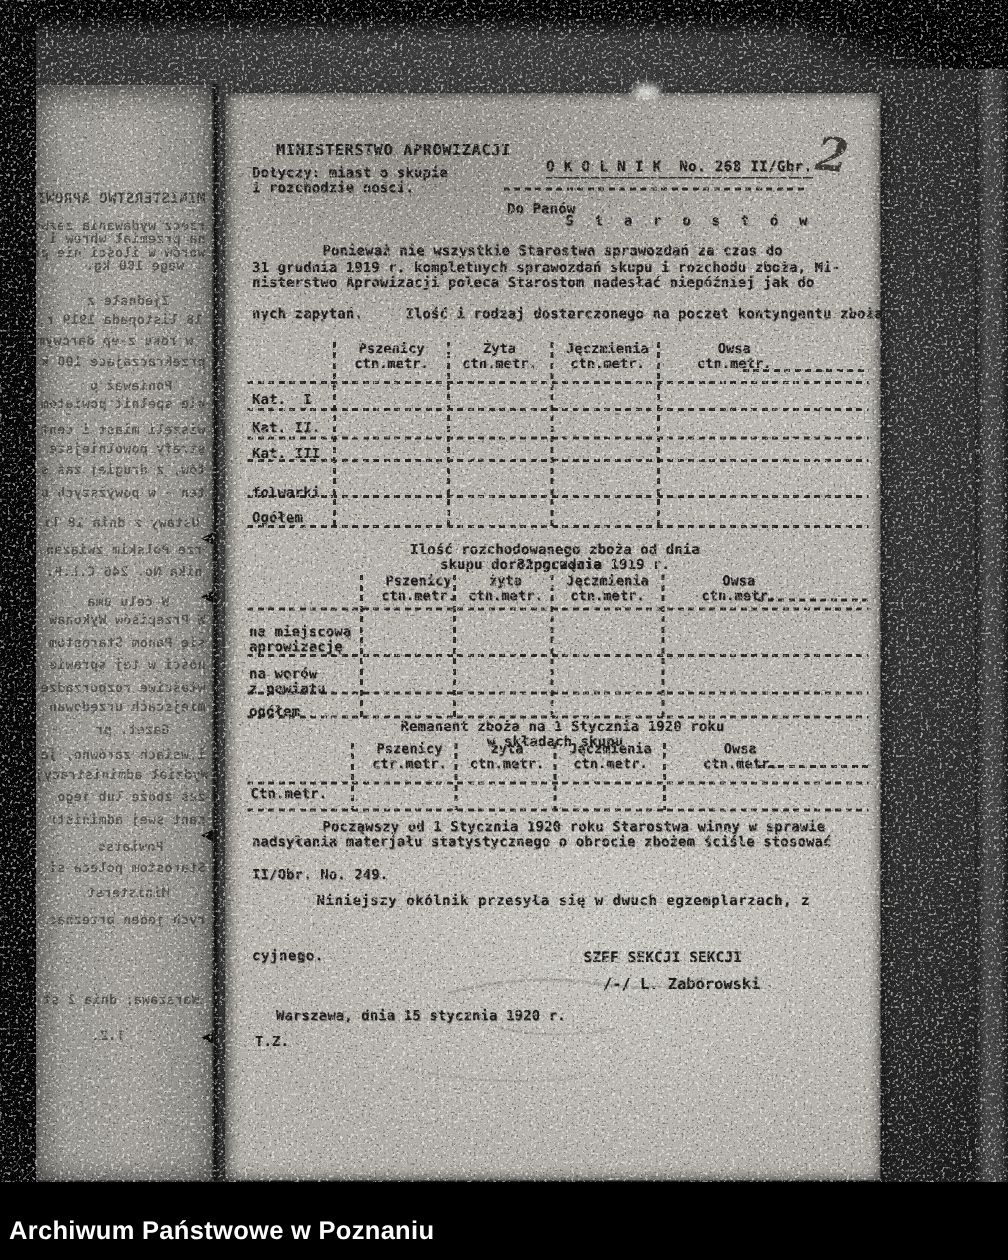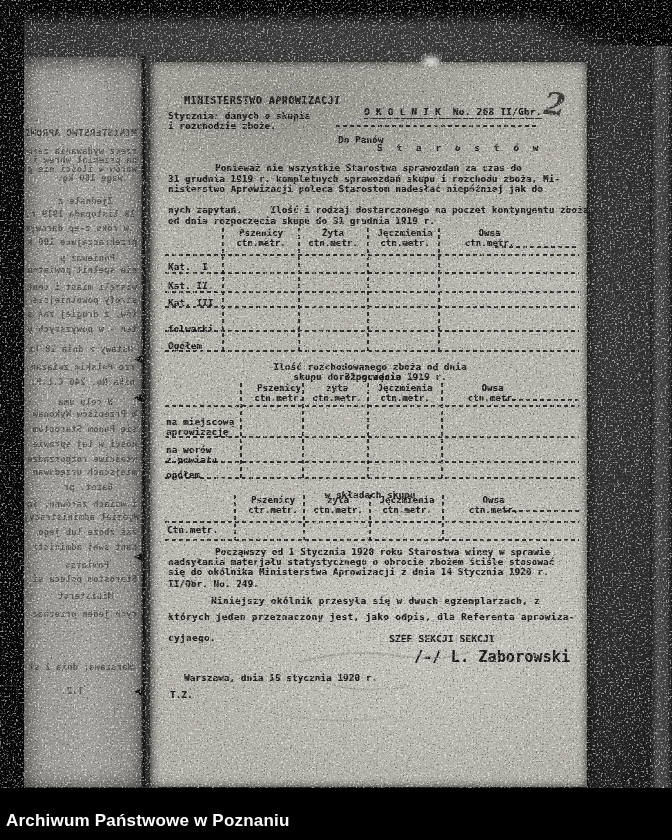--- a/index.html
+++ b/index.html
@@ -125,33 +125,32 @@
   <div class="seam-arrow" style="left:134px;top:394px"></div>
   <div class="seam-arrow" style="left:134px;top:553px"></div>
   <div class="seam-arrow" style="left:134px;top:688px"></div>
 
   <div class="main-page">
     <div class="smudge"></div>
 
     <div class="hand-2" style="left:394px;top:24px">2</div>
 
     <div class="tw hd" style="left:34px;top:34px">MINISTERSTWO APROWIZACJI</div>
-    <div class="tw" style="left:18px;top:49px">Stycznia: danych o skupie</div>
-    <div class="tw" style="left:18px;top:59px">i rozchodzie zboże.</div>
+    <div class="tw" style="left:18px;top:49px">Dotyczy: miast o skupie</div>
+    <div class="tw" style="left:18px;top:59px">i rozchodzie ności.</div>
 
     <div class="tw circ" style="left:214px;top:45px">O K O L N I K  No. 268 II/Gbr.</div>
     <div class="hl" style="left:186px;top:63px;width:200px"></div>
     <div class="tw" style="left:188px;top:73px">Do Panów</div>
     <div class="tw" style="left:227px;top:81px;letter-spacing:4.2px">S t a r o s t ó w</div>
 
     <div class="tw" style="left:18px;top:101px;padding-left:47px">Ponieważ nie wszystkie Starostwa sprawozdań za czas do</div>
     <div class="tw" style="left:18px;top:112px">31 grudnia 1919 r. kompletnych sprawozdań skupu i rozchodu zboża, Mi-</div>
     <div class="tw" style="left:18px;top:122px">nisterstwo Aprowizacji poleca Starostom nadesłać niepóźniej jak do</div>
     <div class="tw" style="left:18px;top:143px">nych zapytań.     Ilość i rodzaj dostarczonego na poczet kontyngentu zboża</div>
-    <div class="tw" style="left:18px;top:154px">od dnia rozpoczęcia skupu do 31 grudnia 1919 r.</div>
 
     <div class="abs" style="left:15px;top:166px;width:414px;height:123px">
       <div class="vl" style="left:57px;top:0;height:123px"></div>
       <div class="vl" style="left:133px;top:0;height:123px"></div>
       <div class="vl" style="left:202px;top:0;height:123px"></div>
       <div class="vl" style="left:273px;top:0;height:123px"></div>
       <div class="th" style="left:61px;top:1px;width:70px">
         <div>Pszenicy</div>
         <div>ctn.metr.</div>
       </div>
@@ -210,20 +209,21 @@
       <div class="hl" style="left:0;top:53px;width:414px"></div>
       <div class="hl" style="left:0;top:78px;width:414px"></div>
       <div class="hl" style="left:0;top:94px;width:414px"></div>
       <div class="tw" style="left:1px;top:34px">na miejscową</div>
       <div class="tw" style="left:1px;top:44px">aprowizację</div>
       <div class="tw" style="left:1px;top:62px">na worów</div>
       <div class="tw" style="left:1px;top:72px">z powiatu</div>
       <div class="tw" style="left:1px;top:87px">ogółem</div>
     </div>
 
+    <div class="tw tw-c" style="left:105px;top:418px;width:240px">Remanent zboża na 1 Stycznia 1920 roku</div>
     <div class="tw tw-c" style="left:140px;top:428px;width:160px">w składach skupu</div>
 
     <div class="abs" style="left:15px;top:433px;width:414px;height:45px">
       <div class="vl" style="left:69px;top:0;height:45px"></div>
       <div class="vl" style="left:138px;top:0;height:45px"></div>
       <div class="vl" style="left:204px;top:0;height:45px"></div>
       <div class="vl" style="left:277px;top:0;height:45px"></div>
       <div class="th" style="left:73px;top:1px;width:70px">
         <div>Pszenicy</div>
         <div>ctr.metr.</div>
@@ -241,29 +241,27 @@
         <div>ctn.metr.</div>
       </div>
       <div class="hl" style="left:340px;top:15px;width:74px"></div>
       <div class="hl" style="left:0;top:26px;width:414px"></div>
       <div class="hl" style="left:0;top:44px;width:414px"></div>
       <div class="tw" style="left:2px;top:30px">Ctn.metr.</div>
     </div>
 
     <div class="tw" style="left:18px;top:485px;padding-left:47px">Począwszy od 1 Stycznia 1920 roku Starostwa winny w sprawie</div>
     <div class="tw" style="left:18px;top:495px">nadsyłania materjału statystycznego o obrocie zbożem ściśle stosować</div>
-    <div class="tw" style="left:18px;top:505px">się do okólnika Ministerstwa Aprowizacji z dnia 14 Stycznia 1920 r.</div>
     <div class="tw" style="left:18px;top:517px">II/Obr. No. 249.</div>
 
     <div class="tw" style="left:18px;top:534px;padding-left:43px;letter-spacing:.45px">Niniejszy okólnik przesyła się w dwuch egzemplarzach, z</div>
-    <div class="tw" style="left:18px;top:550px;letter-spacing:.45px">których jeden przeznaczony jest, jako odpis, dla Referenta aprowiza-</div>
     <div class="tw" style="left:18px;top:571px;letter-spacing:.45px">cyjnego.</div>
 
     <div class="tw" style="left:239px;top:572px;font-size:9.5px">SZEF SEKCJI SEKCJI</div>
-    <div class="tw" style="left:264px;top:590px;font-size:15px">/-/ L. Zaborowski</div>
+    <div class="tw" style="left:252px;top:590px;font-size:10px">/-/ L. Zaborowski</div>
 
     <div class="tw" style="left:34px;top:611px">Warszawa, dnia 15 stycznia 1920 r.</div>
     <div class="tw" style="left:20px;top:628px">T.Z.</div>
 
     <svg class="scratches" width="437" height="725">
       <path d="M150 600 q 50 -14 100 -6 q 40 6 70 -4" fill="none" stroke="rgba(40,38,35,.18)" stroke-width="2"></path>
       <path d="M180 622 q 30 10 80 2" fill="none" stroke="rgba(40,38,35,.14)" stroke-width="1.6"></path>
       <path d="M120 650 q 60 14 120 6" fill="none" stroke="rgba(40,38,35,.12)" stroke-width="1.6"></path>
       <path d="M300 70 q 20 30 10 60" fill="none" stroke="rgba(40,38,35,.10)" stroke-width="3"></path>
     </svg>

